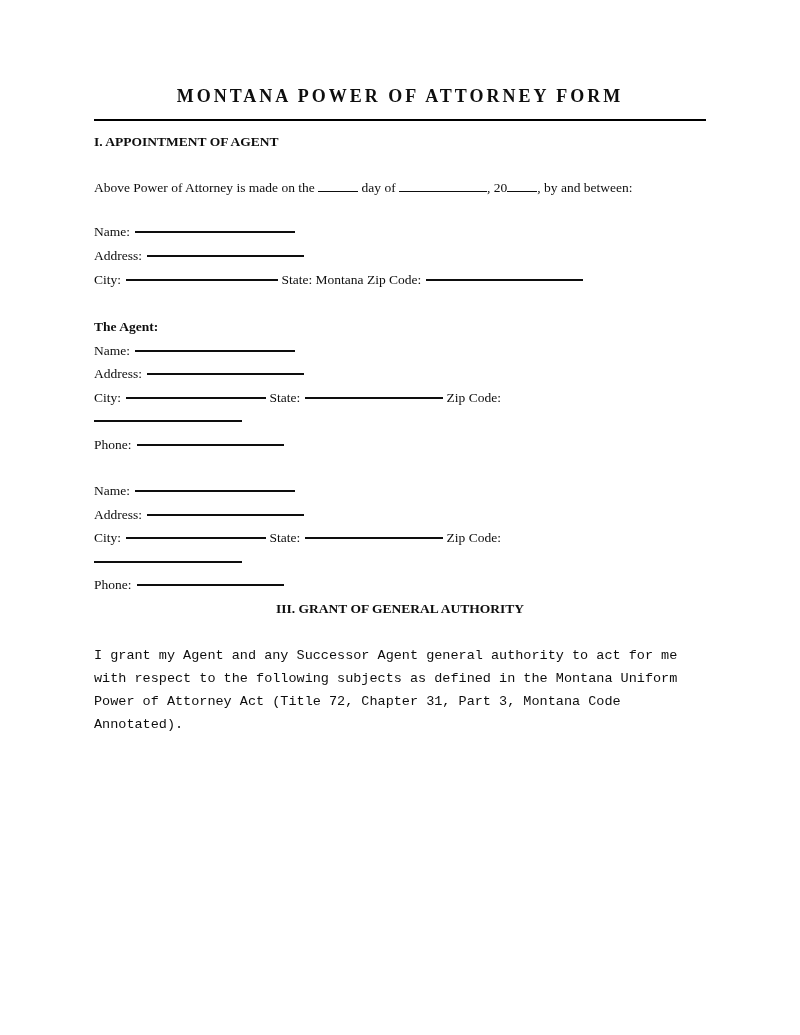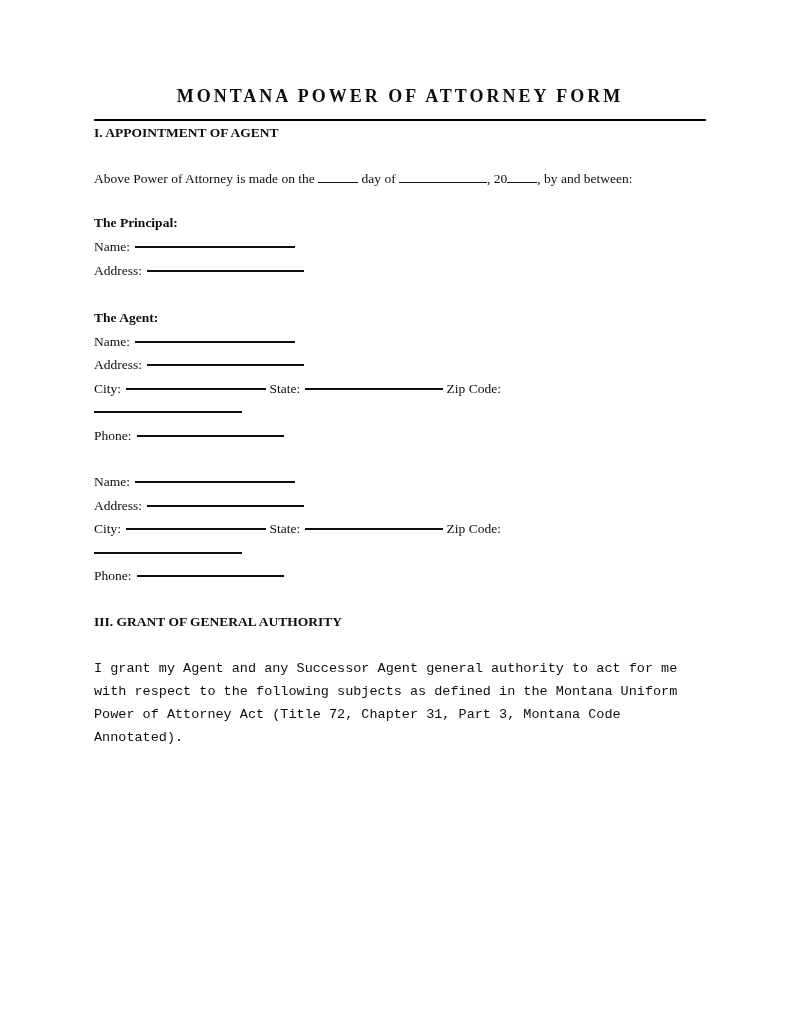--- a/index.html
+++ b/index.html
@@ -23,23 +23,23 @@
     text-align:center;
     line-height:24px;
     white-space:nowrap;
   }
   .rule{
     border:none;
     border-top:2.2px solid #000;
     margin:11px 0 0 0;
   }
   .sec-heading{font-weight:bold;line-height:23.5px;}
-  .sh1{}
+  .sh1{margin-top:9px;}
   .sh2{margin-top:21.5px;}
-  .sh3{margin-top:22px;}
+  .sh3{text-align:center;}
   .opening{margin-top:22px;line-height:23.5px;}
   .group-principal{margin-top:21px;line-height:24px;}
   .group-agent{margin-top:23px;line-height:23.5px;font-family:Liberation Serif, serif;}
   .group-successor{margin-top:23px;line-height:23.5px;}
   .group-heading{font-weight:bold;}
   .para{margin-top:23.5px;line-height:23px;font-family:Liberation Mono, monospace;}
   .note{margin-top:22px;line-height:23px;}
   
   .blank{
     display:inline-block;
@@ -73,23 +73,23 @@
 <div class="page">
 
   <div class="doc-title">MONTANA POWER OF ATTORNEY FORM</div>
   <hr class="rule">
 
   <div class="sec-heading sh1">I. APPOINTMENT OF AGENT</div>
 
   <p class="opening"><span>Above Power of Attorney is made on the</span> <span class="blank bw40"></span> <span>day of</span> <span class="blank bw88"></span><span>, 20</span><span class="blank bw30"></span><span>, by and between:</span></p>
 
   <div class="group-principal">
-    <div class="group-heading">The Principal:</div>
     <div><span>Name:</span><span class="fl w160"></span></div>
     <div><span>Address:</span><span class="fl w157"></span></div>
+    <div><span>City:</span><span class="fl w152"></span> <span>State:</span> <span>Montana</span> <span>Zip Code:</span><span class="fl w157"></span></div>
   </div>
 
   <div class="group-agent">
     <div class="group-heading">The Agent:</div>
     <div><span>Name:</span><span class="fl w160"></span></div>
     <div><span>Address:</span><span class="fl w157"></span></div>
     <div><span>City:</span><span class="fl w140"></span> <span>State:</span><span class="fl w138"></span> <span>Zip Code:</span></div>
     <div><span class="fl w148 no-ml"></span></div>
     <div><span>Phone:</span><span class="fl w147"></span></div>
   </div>

